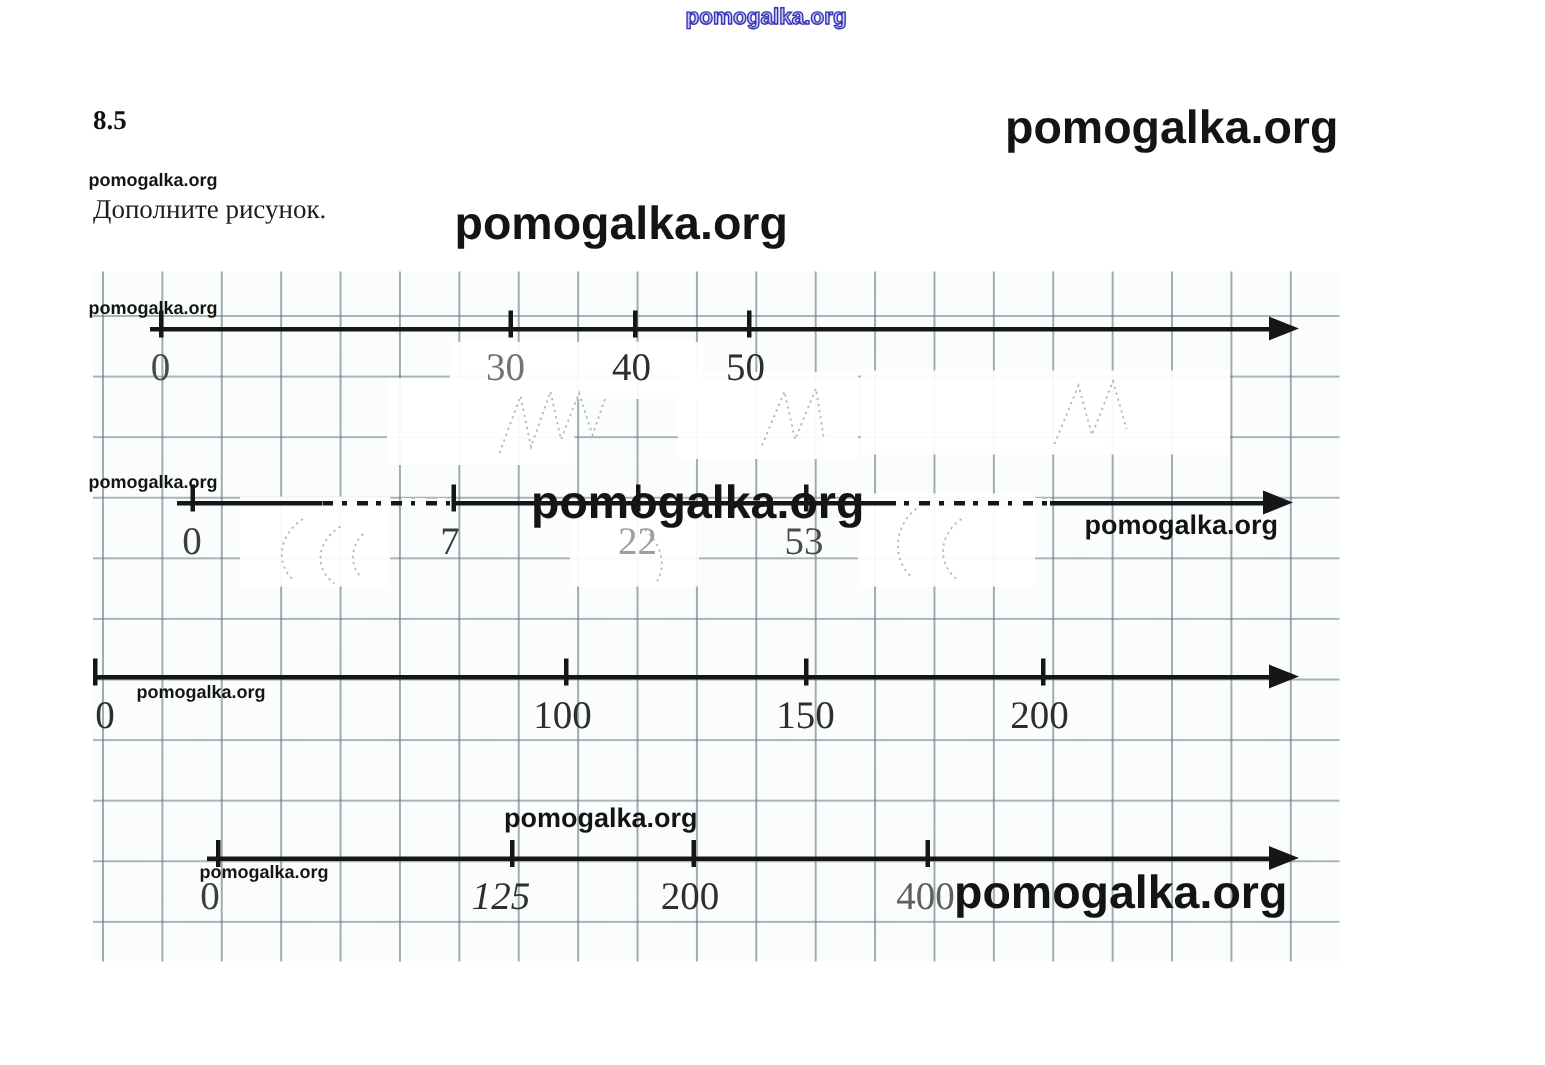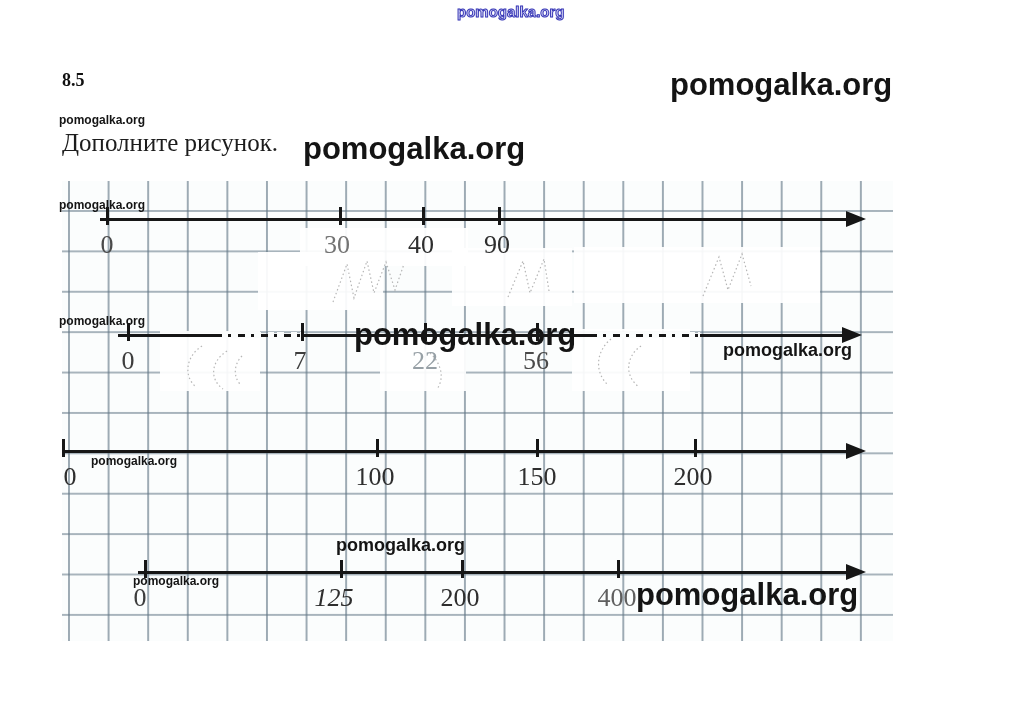--- a/index.html
+++ b/index.html
@@ -26,21 +26,21 @@
   .nl-arrow{position:absolute;width:0;height:0;
     border-left:20px solid #161616;border-top:8px solid transparent;border-bottom:8px solid transparent;}
   .nl-tick{position:absolute;width:3px;height:18px;background:#161616;}
   .nl-label{position:absolute;transform:translateX(-50%);
     font-family:"Liberation Serif",serif;font-size:26px;line-height:1;color:#2e2e2e;white-space:nowrap;}
 
   
   .problem-number{position:absolute;left:62px;top:70px;
     font-family:"Liberation Serif",serif;font-weight:bold;font-size:18px;color:#111;}
   .instruction{position:absolute;left:62px;top:129px;
-    font-family:"Liberation Serif",serif;font-size:25px;color:#1c1c1c;white-space:nowrap;}
+    font-family:"Liberation Serif",serif;font-size:18px;color:#1c1c1c;white-space:nowrap;}
   .wm{position:absolute;color:#141414;white-space:nowrap;font-family:"Liberation Sans",sans-serif;}
   .wm-big{font-size:31px;font-weight:bold;}
   .wm-med{font-size:18px;font-weight:600;}
   .wm-small{font-size:12px;font-weight:600;}
   .wm-outline{font-size:15px;font-weight:bold;color:#c9c9ef;
     -webkit-text-stroke:0.9px #3535b5;text-shadow:0 0 1px #6a6ad0;}
 
   .scribbles{position:absolute;left:0;top:0;pointer-events:none;}
 </style>
 </head>
@@ -89,35 +89,35 @@
 <div class="nl">
       <div class="nl-bar" style="left: 100px; top: 217.5px; width: 750px;"></div>
       <div class="nl-arrow" style="left: 846px; top: 211px;"></div>
       <div class="nl-tick" style="left: 105.5px; top: 207px;"></div>
       <div class="nl-tick" style="left: 338.5px; top: 207px;"></div>
       <div class="nl-tick" style="left: 421.5px; top: 207px;"></div>
       <div class="nl-tick" style="left: 497.5px; top: 207px;"></div>
       <div class="nl-label" style="left: 107px; top: 232px; color: rgb(74, 74, 74);">0</div>
       <div class="nl-label" style="left: 337px; top: 232px; color: #737373;">30</div>
       <div class="nl-label" style="left: 421px; top: 232px; color: rgb(46, 46, 46);">40</div>
-      <div class="nl-label" style="left: 497px; top: 232px; color: rgb(46, 46, 46);">90</div>
+      <div class="nl-label" style="left: 497px; top: 232px; color: rgb(46, 46, 46);">50</div>
     </div>
     <div class="nl">
       <div class="nl-bar" style="left: 118px; top: 333.5px; width: 728px;"></div>
       <div class="nl-gap" style="left: 215px; top: 332px; width: 87px;"></div>
       <div class="nl-gap" style="left: 590px; top: 332px; width: 110px;"></div>
       <div class="nl-arrow" style="left: 842px; top: 327px;"></div>
       <div class="nl-tick" style="left: 126.5px; top: 323px;"></div>
       <div class="nl-tick" style="left: 300.5px; top: 323px;"></div>
       <div class="nl-tick" style="left: 423.5px; top: 323px;"></div>
       <div class="nl-tick" style="left: 535.5px; top: 323px;"></div>
       <div class="nl-label" style="left: 128px; top: 348px; color: rgb(61, 61, 61);">0</div>
       <div class="nl-label" style="left: 300px; top: 348px; color: rgb(61, 61, 61);">7</div>
       <div class="nl-label" style="left: 425px; top: 348px; color: rgb(151, 160, 166);">22</div>
-      <div class="nl-label" style="left: 536px; top: 348px; color: rgb(74, 74, 74);">56</div>
+      <div class="nl-label" style="left: 536px; top: 348px; color: rgb(74, 74, 74);">53</div>
     </div>
     <div class="nl">
       <div class="nl-bar" style="left: 62px; top: 449.5px; width: 788px;"></div>
       <div class="nl-arrow" style="left: 846px; top: 443px;"></div>
       <div class="nl-tick" style="left: 61.5px; top: 439px;"></div>
       <div class="nl-tick" style="left: 375.5px; top: 439px;"></div>
       <div class="nl-tick" style="left: 535.5px; top: 439px;"></div>
       <div class="nl-tick" style="left: 693.5px; top: 439px;"></div>
       <div class="nl-label" style="left: 70px; top: 464px; color: rgb(46, 46, 46);">0</div>
       <div class="nl-label" style="left: 375px; top: 464px; color: rgb(46, 46, 46);">100</div>

